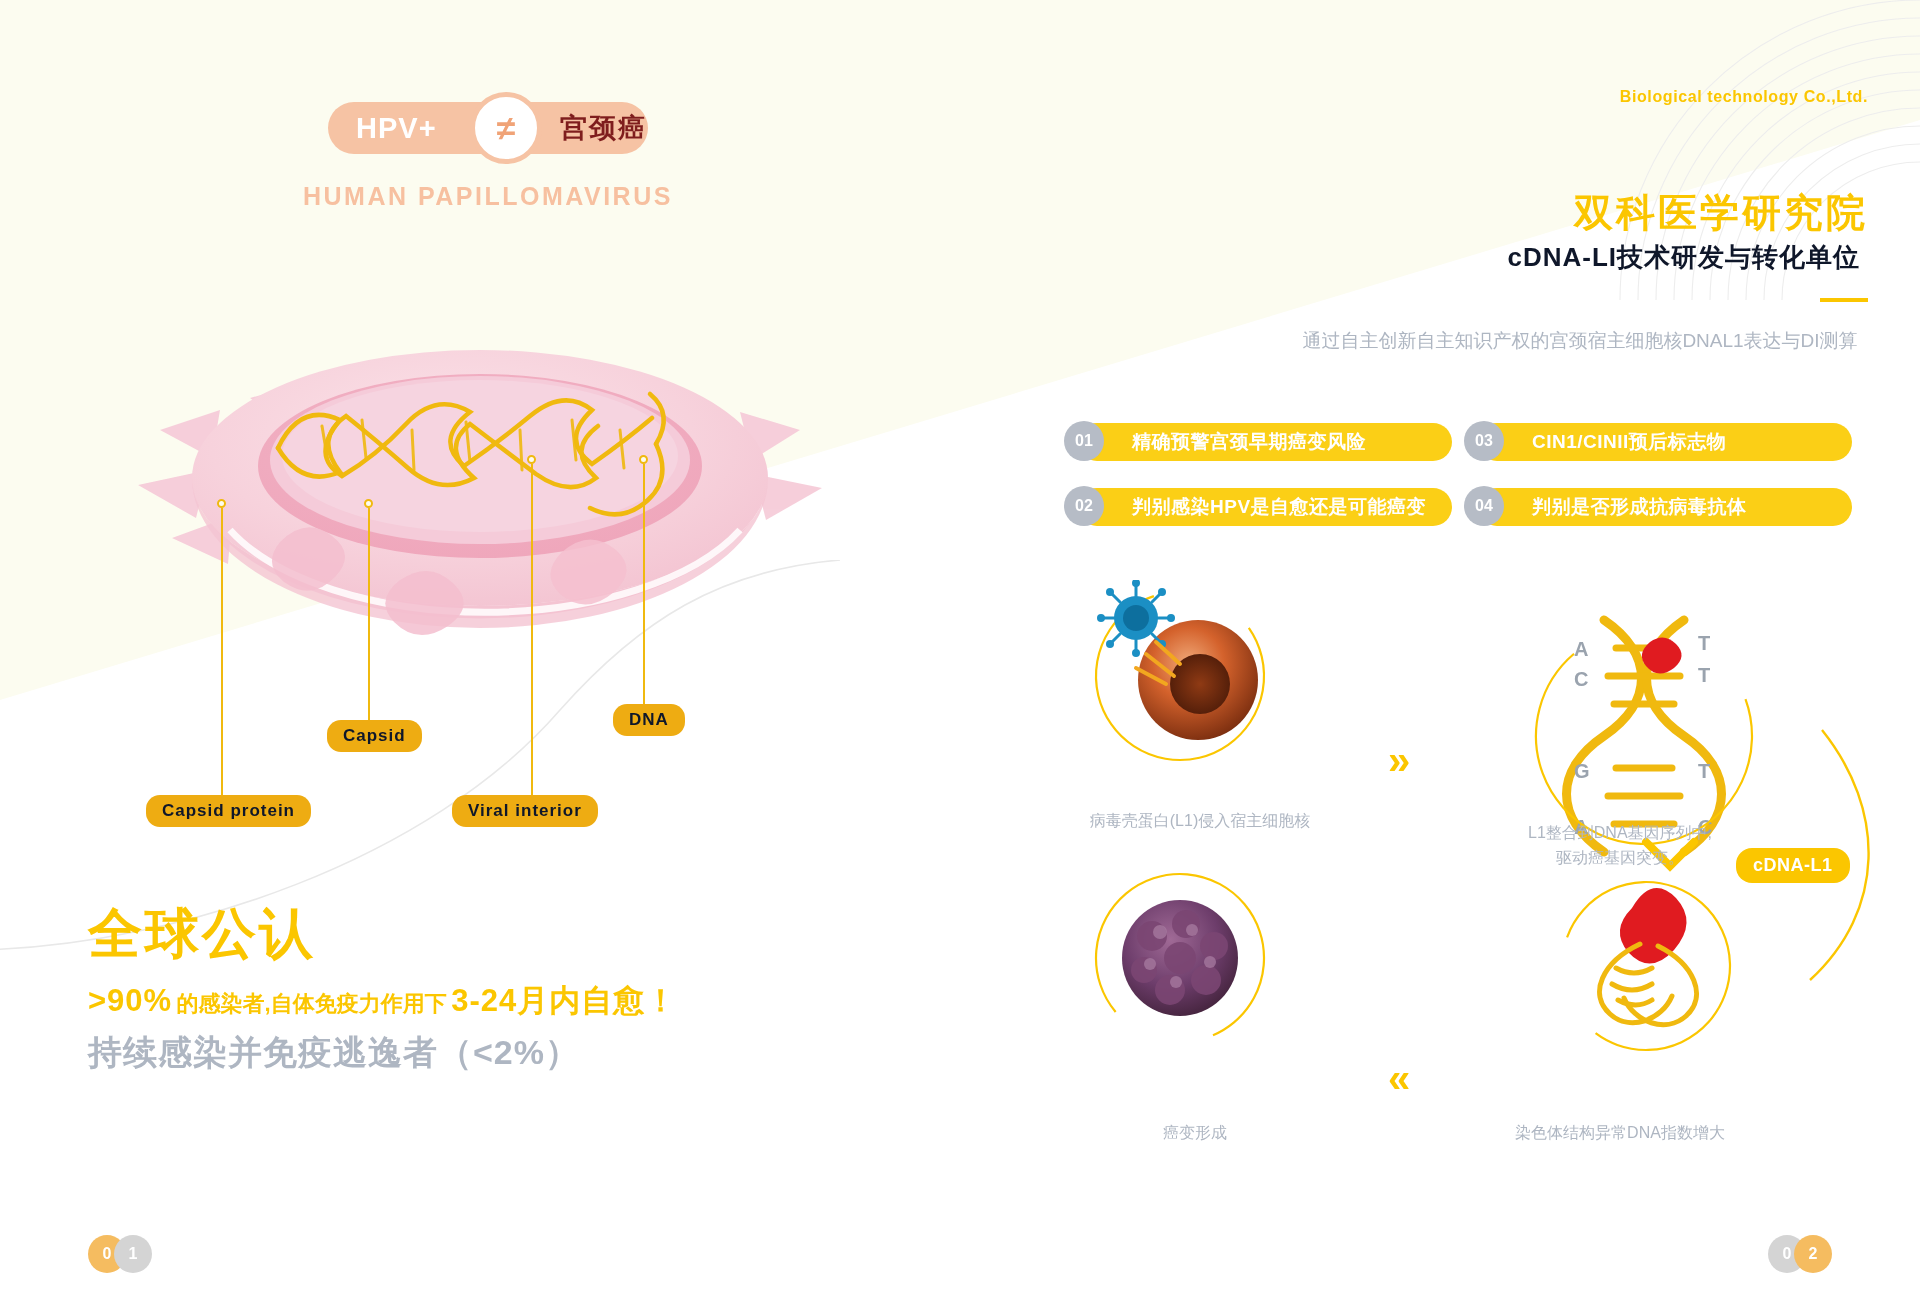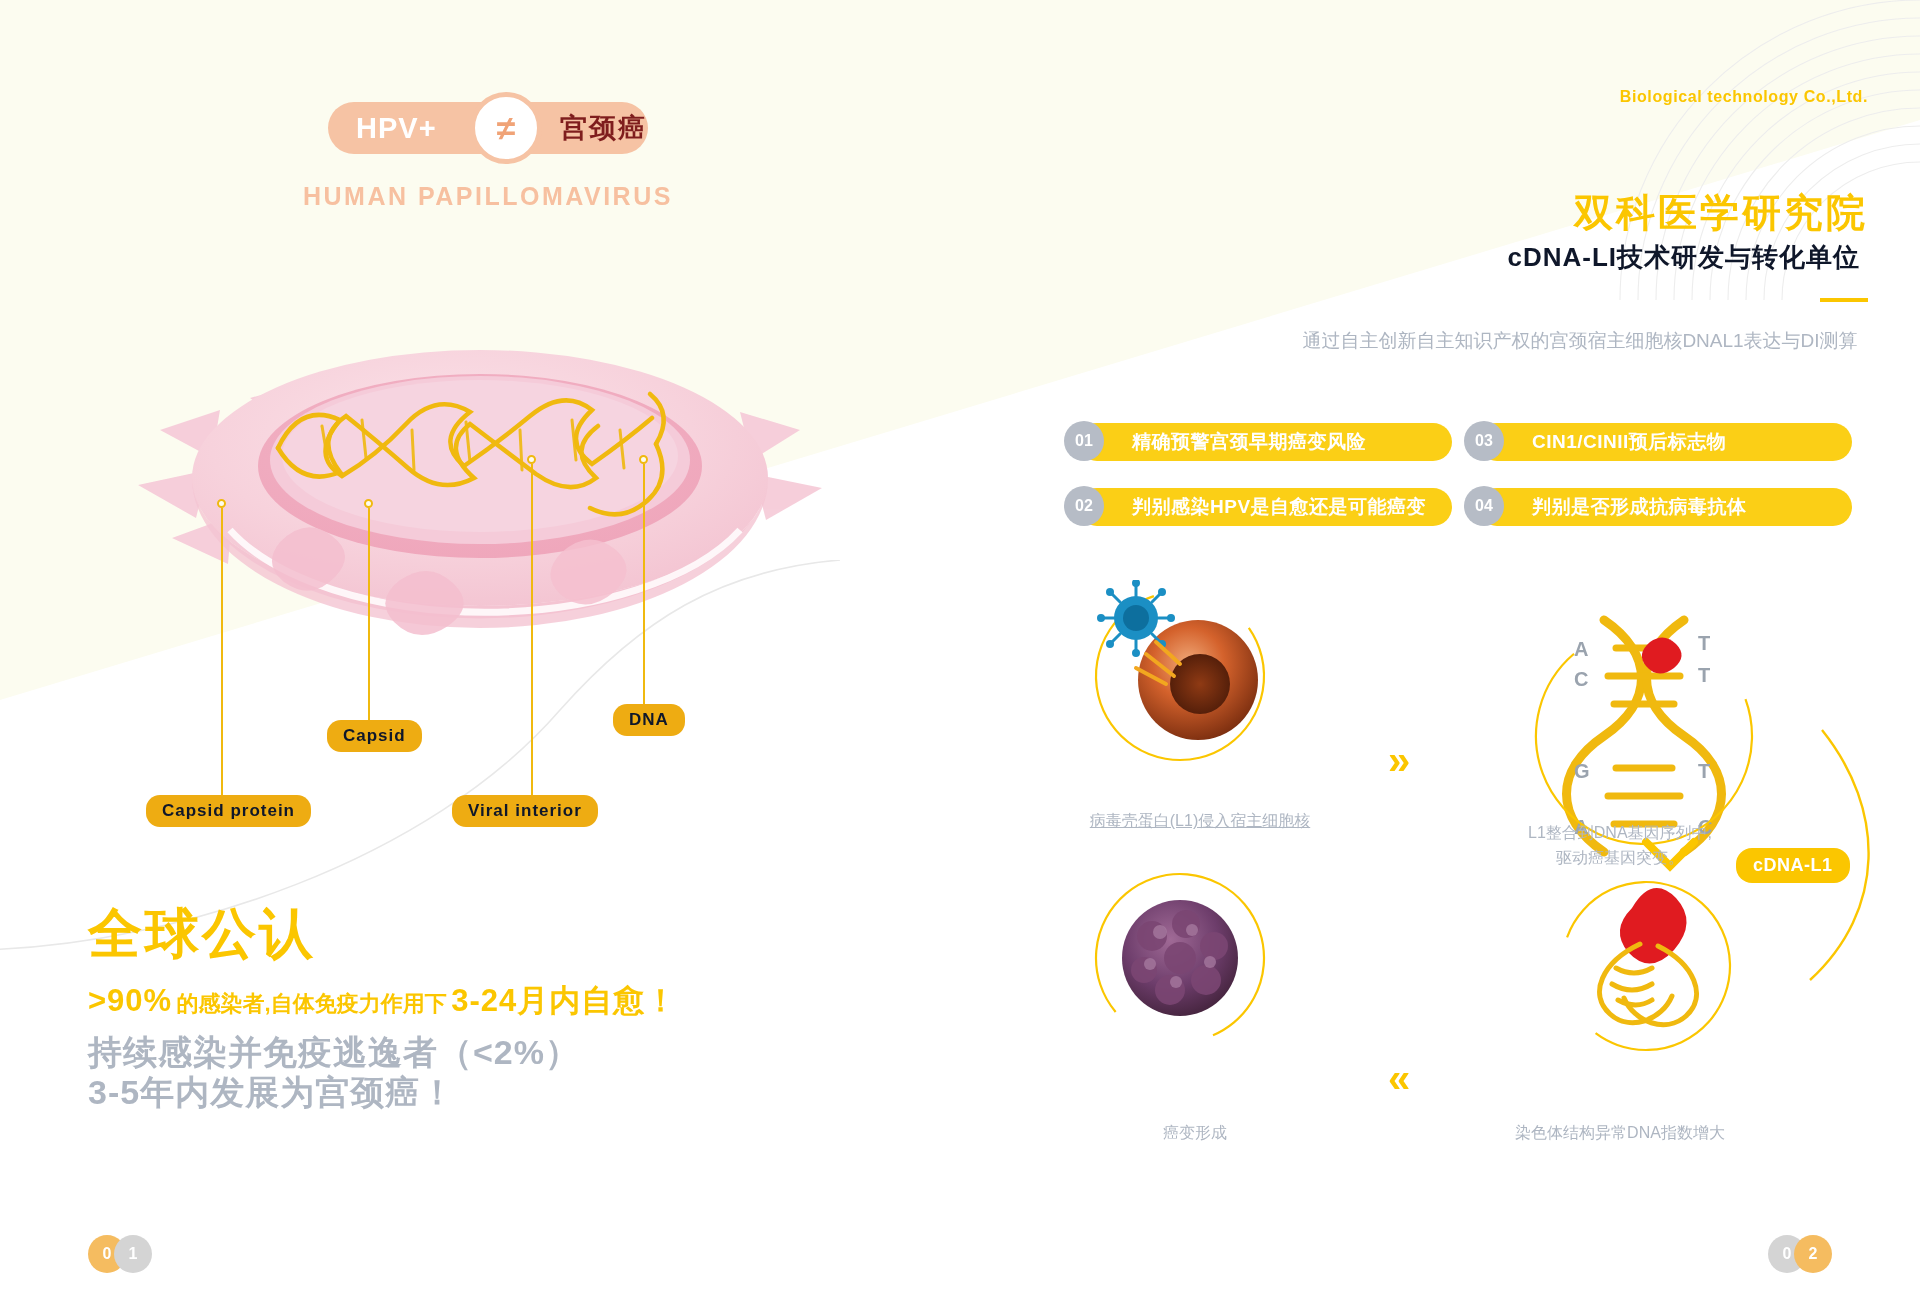--- a/index.html
+++ b/index.html
@@ -253,21 +253,20 @@
 <div class="pill-label" style="left:613px; top:704px;">DNA</div>
 
 <div id="global-title">全球公认</div>
 <div id="global-line2">
   <span class="big">&gt;90%</span>
   <span class="mid">的感染者,自体免疫力作用下</span>
   <span class="big">3-24月内自愈！</span>
 </div>
 <div id="gray-para">
   <div>持续感染并免疫逃逸者（&lt;2%）</div>
-  <div>3-5年内发展为宫颈癌！</div>
 </div>
 
 <div id="company">Biological  technology Co.,Ltd.</div>
 <div id="inst-title">双科医学研究院</div>
 <div id="inst-sub">cDNA-LI技术研发与转化单位</div>
 <div id="inst-rule"></div>
 <div id="inst-para">
   <div>通过自主创新自主知识产权的宫颈宿主细胞核DNAL1表达与DI测算</div>
 </div>
 
@@ -413,21 +412,21 @@
   <path d="M772 150 C 836 230, 836 330, 760 400" fill="none" stroke="#fbc600" stroke-width="2.4"></path>
 
   <g fill="none" stroke="#fbc600" stroke-width="8" stroke-linecap="round">
     <path d="M596 262 L620 286 L644 262"></path>
   </g>
 </svg>
 
 <div class="chev" style="left:1388px; top:738px;">»</div>
 <div class="chev" style="left:1388px; top:1056px;">«</div>
 
-<div class="proc-cap" style="left:1040px; top:808px; width:320px;text-decoration:underline;">病毒壳蛋白(L1)侵入宿主细胞核</div>
+<div class="proc-cap" style="left:1040px; top:808px; width:320px;">病毒壳蛋白(L1)侵入宿主细胞核</div>
 
 <div class="proc-cap" style="left:1470px; top:820px; width:300px;">
   <div>L1整合到DNA基因序列中,</div>
   <div>驱动癌基因突变。</div>
 </div>
 
 <div class="proc-cap" style="left:1470px; top:1120px; width:300px;">染色体结构异常DNA指数增大</div>
 
 <div class="proc-cap" style="left:1080px; top:1120px; width:230px;">癌变形成</div>
 

